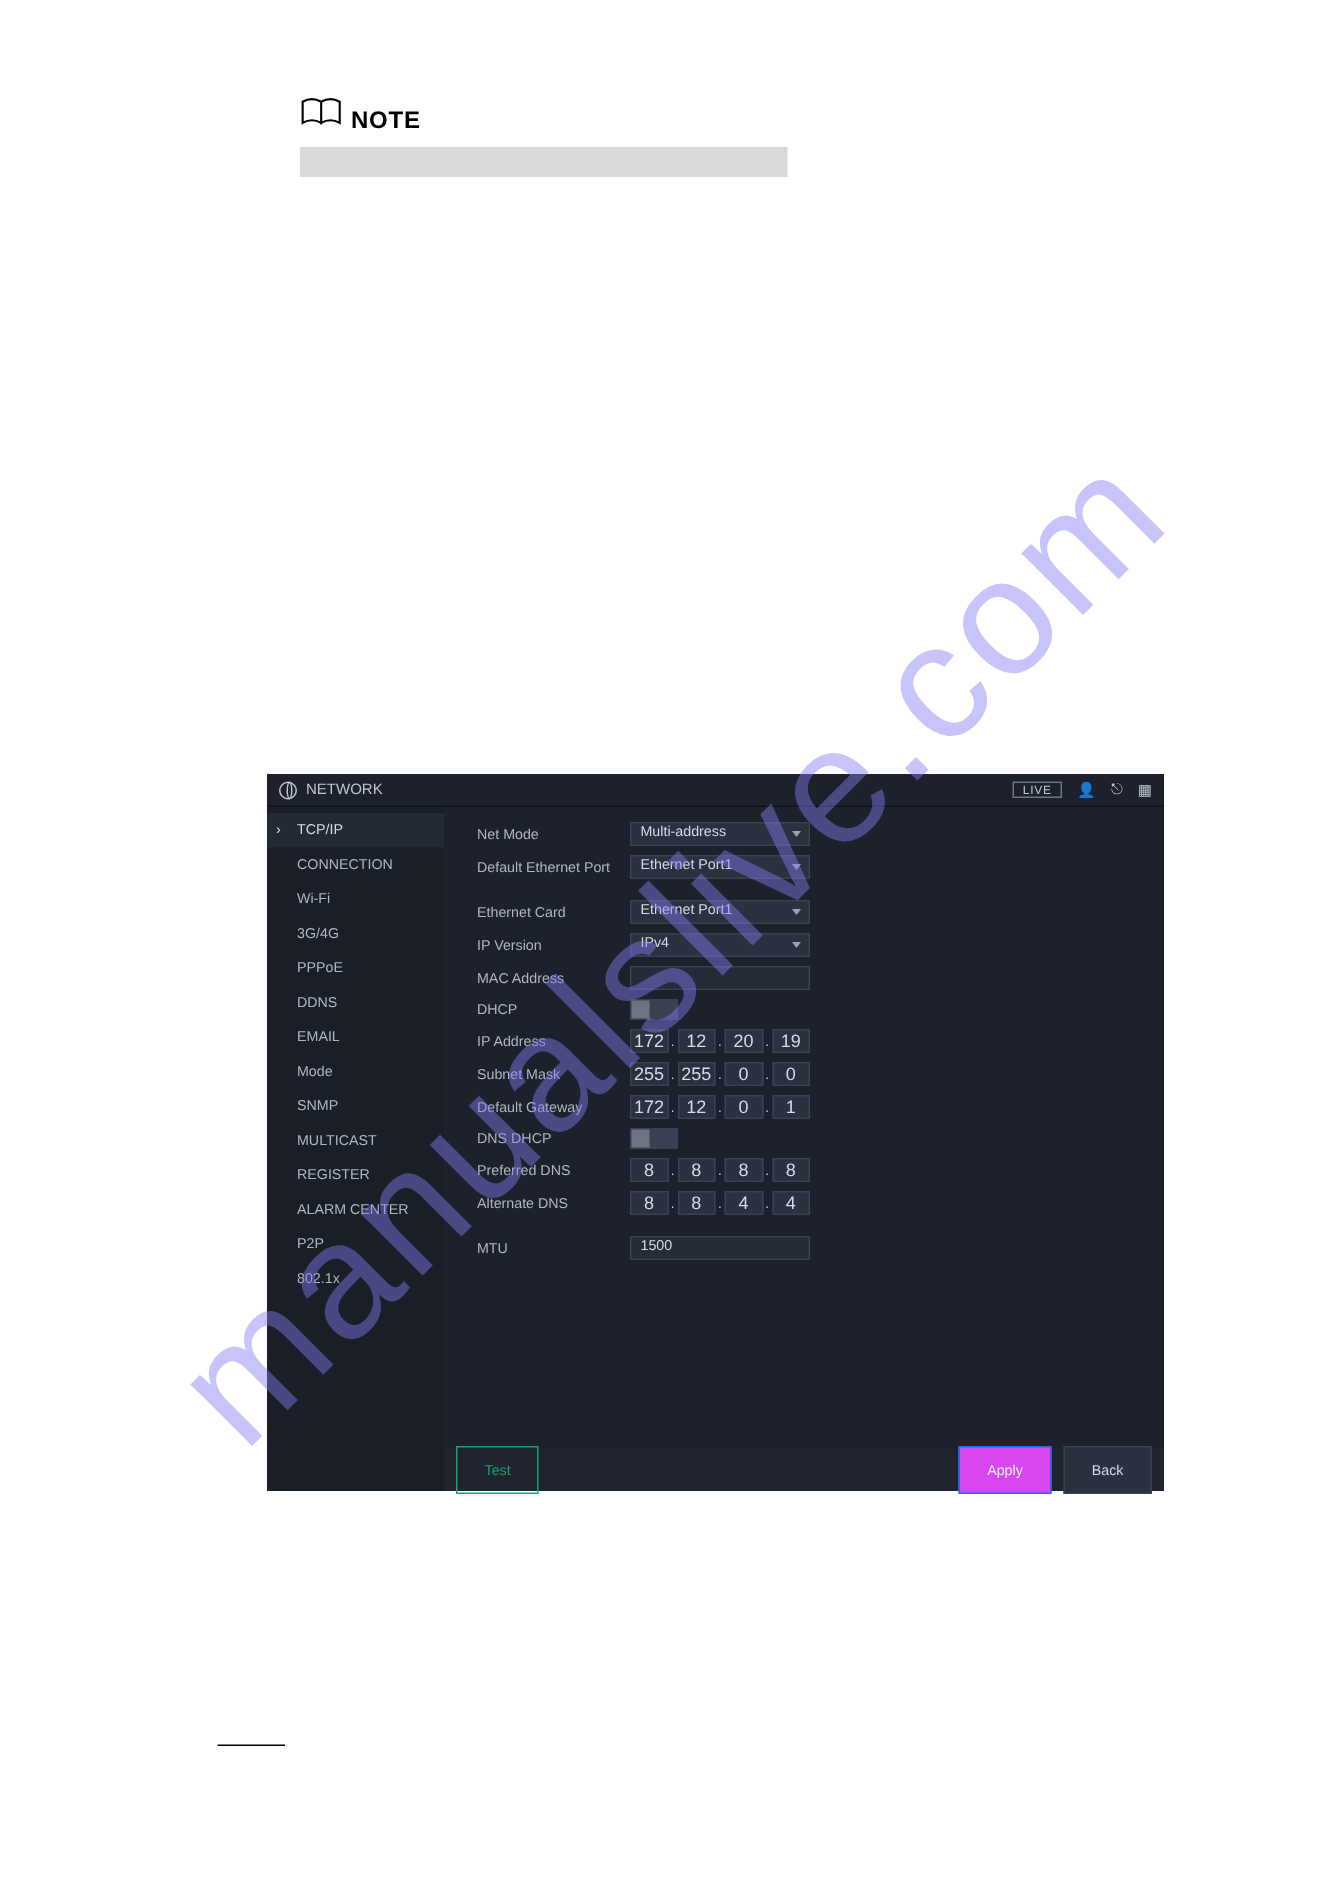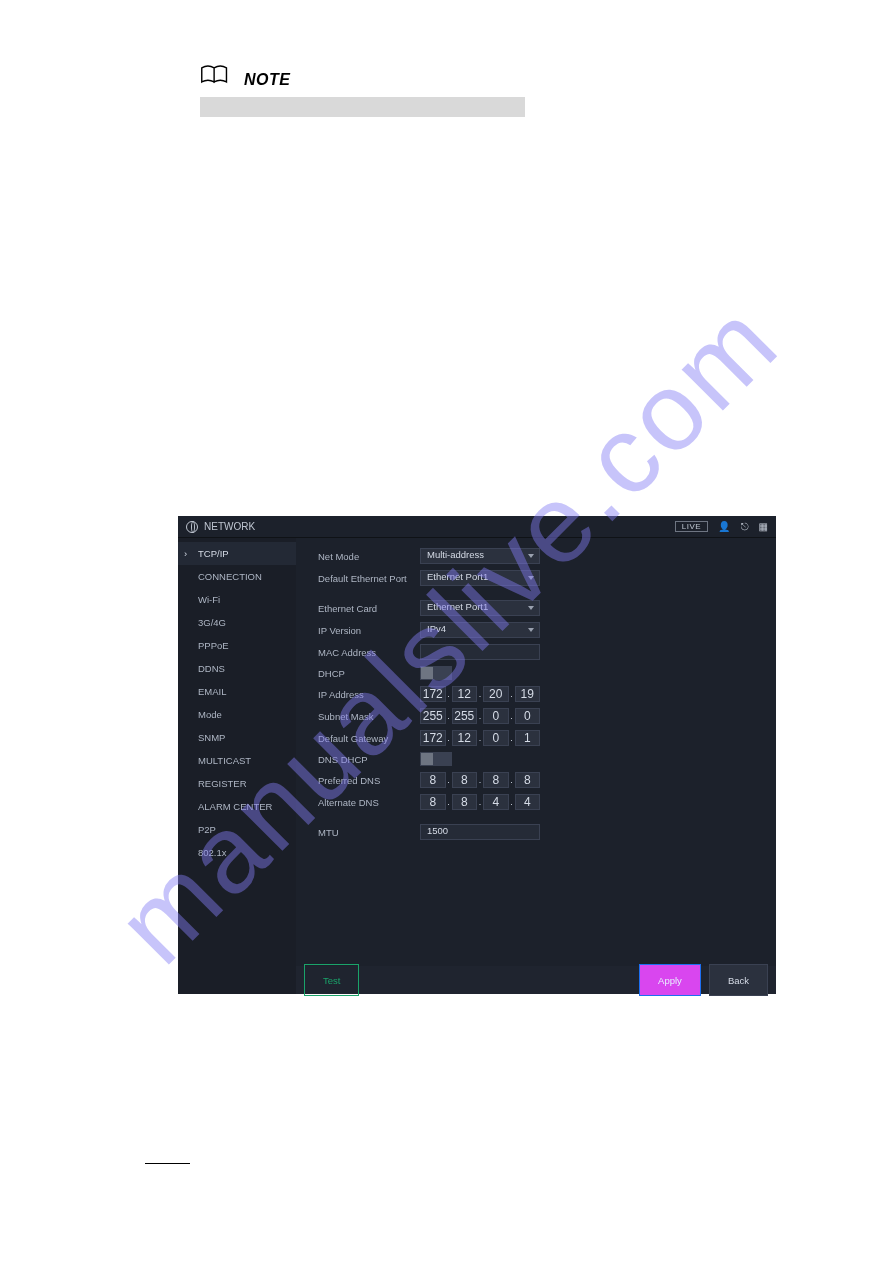--- a/index.html
+++ b/index.html
@@ -1,21 +1,21 @@
 <!DOCTYPE html>
 <html><head>
 <meta charset="utf-8">
 <style>
   * { box-sizing: border-box; margin: 0; padding: 0; }
   html, body { width: 893px; background: #fff; font-family: Arial, sans-serif; color: #000; }
   .page { position: relative; width: 893px; height: 1263px; }
 
   
   .note-block { position: absolute; left: 200px; top: 63px; }
-  .note-head { display: flex; align-items: flex-end; gap: 14px; font-style: italic; }
+  .note-head { display: flex; align-items: flex-end; gap: 4px; }
   .note-icon-svg { width: 30px; height: 22px; }
   .note-label { font-weight: 700; font-size: 16px; letter-spacing: .5px; }
   .note-strip { margin-top: 8px; width: 325px; height: 20px; background: #d9d9d9; }
 
   
   .watermark { position: absolute; left: 50%; top: 50%; transform: translate(-50%, -50%) rotate(-45deg); font-size: 110px; font-weight: 400; letter-spacing: 4px; color: rgba(130,125,245,0.45); white-space: nowrap; pointer-events: none; z-index: 5; }
 
   
   .shot { position: absolute; left: 178px; top: 516px; width: 598px; height: 478px; background: #1c212b; color: #bfc6d1; font-size: 10px; z-index: 2; }
   .titlebar { height: 22px; background: #1c212b; border-bottom: 1px solid #0f1216; display: flex; align-items: center; justify-content: space-between; padding: 0 8px; }

